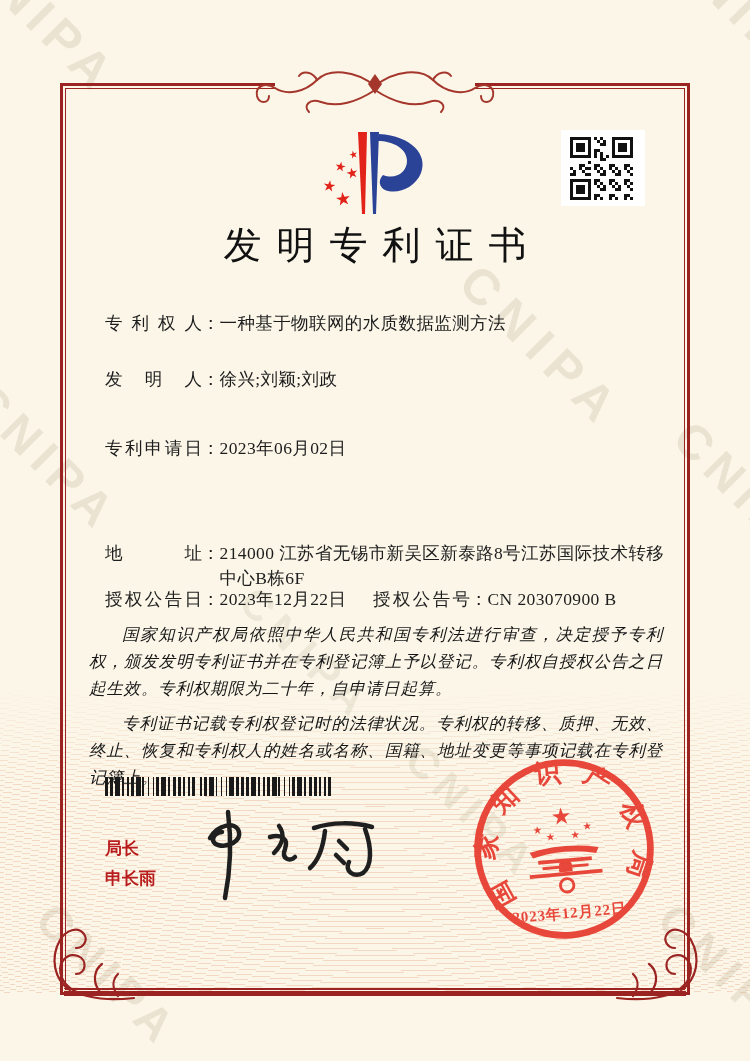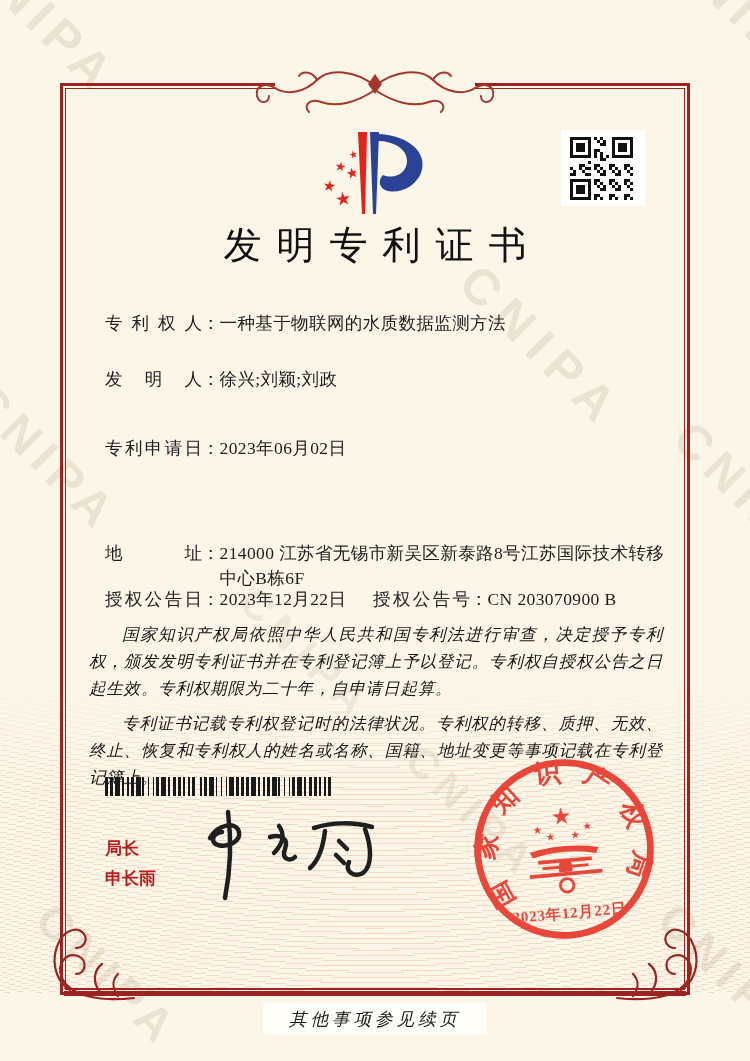--- a/index.html
+++ b/index.html
@@ -429,14 +429,13 @@
           <rect x="62" y="124" width="76" height="4"></rect>
           <path d="M93,124 v-6 a7,7 0 0 1 14,0 v6 z"></path>
           <circle cx="100" cy="138" r="7" fill="none" stroke="#e6392c" stroke-width="3"></circle>
         </g>
         <text x="100" y="172" font-size="15.5" font-weight="bold" fill="#e6392c" text-anchor="middle" letter-spacing="1">2023年12月22日</text>
       </g>
     </svg>
 
   </div>
 
-  <div class="footer-note">其他事项参见续页</div>
 </div>
 
 </body></html>

